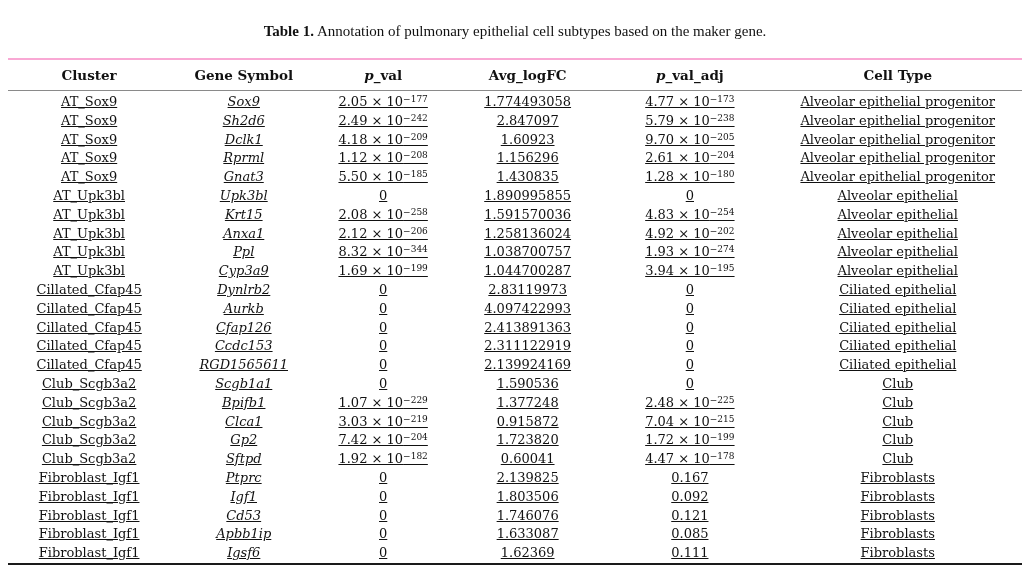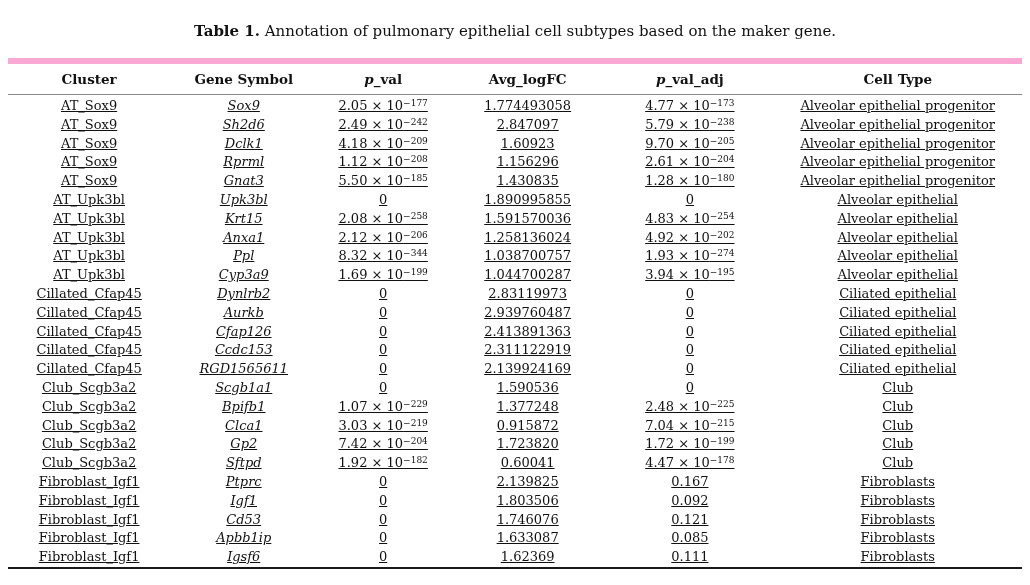--- a/index.html
+++ b/index.html
@@ -8,28 +8,29 @@
     background: #ffffff;
     color: #111111;
     font-family: "DejaVu Serif", "Liberation Serif", serif;
     overflow: hidden;
   }
   .caption {
     margin-top: 21px;
     text-align: center;
     font-size: 15px;
     line-height: 20px;
+    font-family: Liberation Serif, serif;
   }
   .caption .cap-label { font-weight: bold; }
   table.paper-table {
     width: 1014px;
     margin: 17px auto 0 auto;
     border-collapse: collapse;
     table-layout: fixed;
-    border-top: 6px solid #f9a8d4;
+    border-top: 2px solid #f9a8d4;
     border-bottom: 2px solid #1a1a1a;
   }
   thead th {
     font-weight: bold;
     font-size: 13.5px;
     text-align: center;
     padding: 7px 0 7px 0;
     border-bottom: 1px solid #8a8a8a;
     white-space: nowrap;
   }
@@ -165,21 +166,21 @@
         <td class="gene">Dynlrb2</td>
         <td>0</td>
         <td>2.83119973</td>
         <td>0</td>
         <td>Ciliated epithelial</td>
       </tr>
       <tr>
         <td>Cillated_Cfap45</td>
         <td class="gene">Aurkb</td>
         <td>0</td>
-        <td>2.939760487</td>
+        <td>4.097422993</td>
         <td>0</td>
         <td>Ciliated epithelial</td>
       </tr>
       <tr>
         <td>Cillated_Cfap45</td>
         <td class="gene">Cfap126</td>
         <td>0</td>
         <td>2.413891363</td>
         <td>0</td>
         <td>Ciliated epithelial</td>

